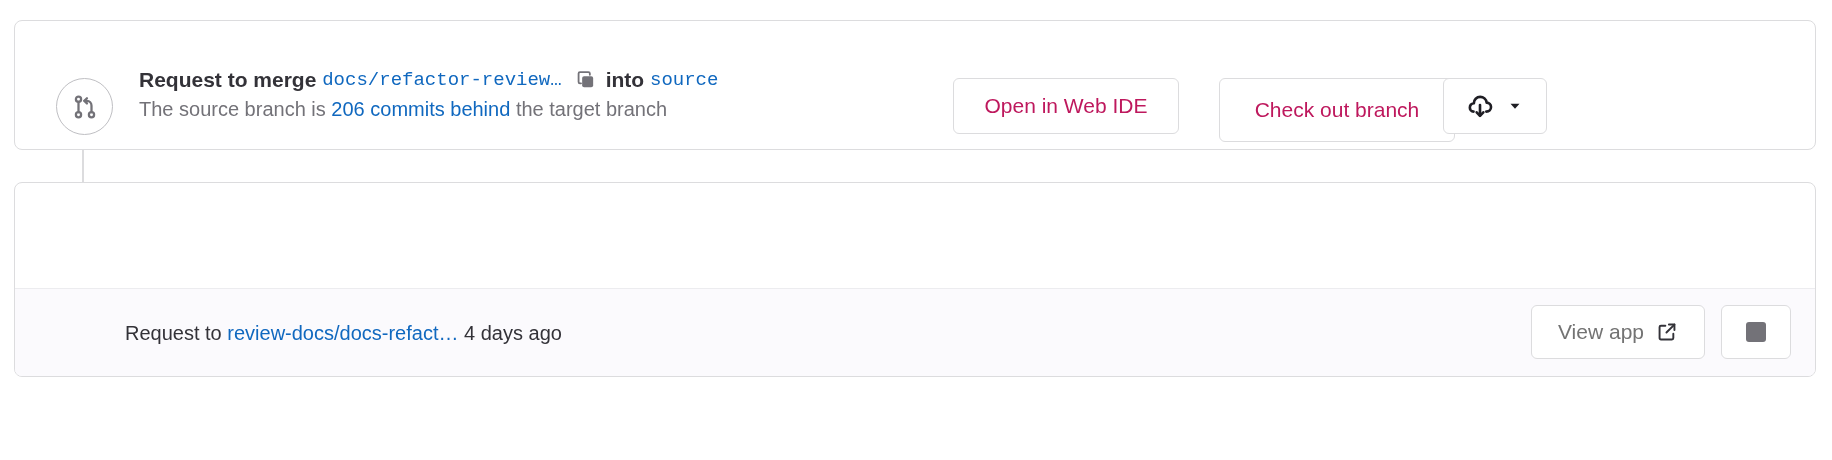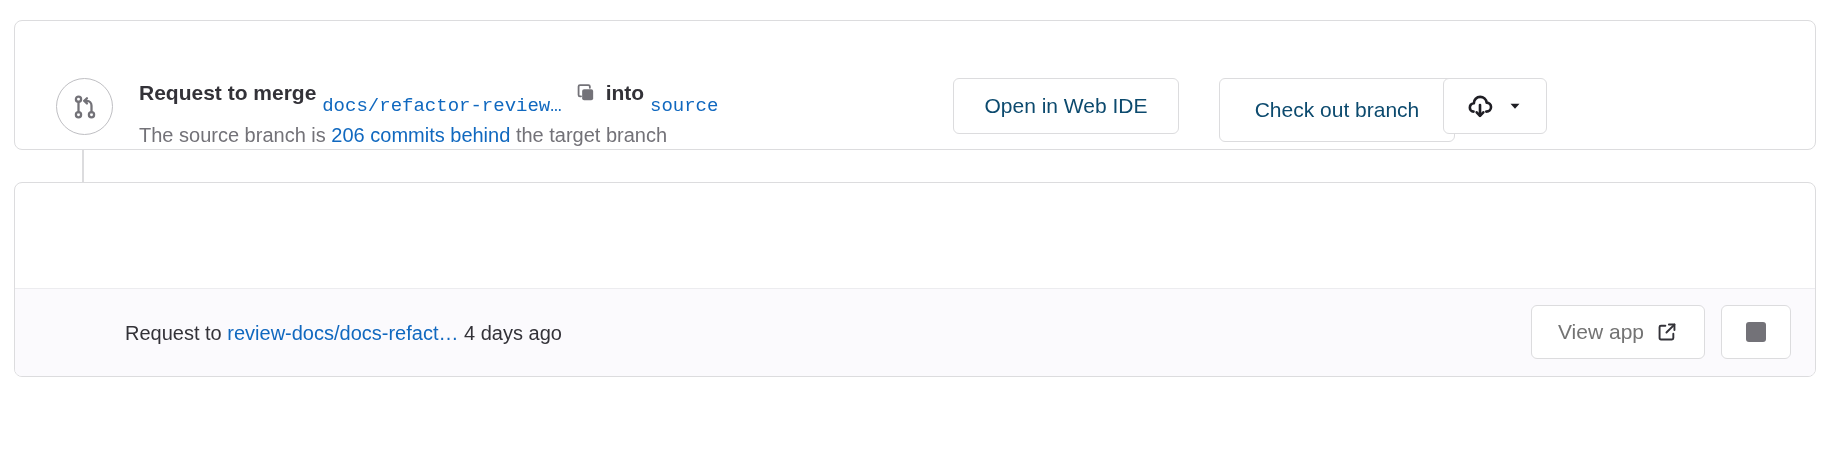--- a/index.html
+++ b/index.html
@@ -80,21 +80,20 @@
     line-height: 30px;
     color: #333238;
     white-space: nowrap;
     display: flex;
     align-items: center;
   }
   .mr-title .strong { font-weight: bold; }
   .mono {
     font-family: "Liberation Mono", "DejaVu Sans Mono", monospace;
     font-size: 19px;
-    margin-top: 26px;
   }
   .link { color: #1068bf; text-decoration: none; }
 
   .copy-btn {
     display: inline-flex;
     align-items: center;
     justify-content: center;
     width: 28px;
     height: 28px;
     margin: 0 6px 0 10px;
@@ -114,21 +113,21 @@
 
   
   .btn {
     position: absolute;
     display: inline-flex;
     align-items: center;
     justify-content: center;
     background: #ffffff;
     border: 1px solid #dcdcde;
     border-radius: 6px;
-    color: #0c4a6e;
+    color: #be185d;
     font-family: "Liberation Sans", sans-serif;
     font-size: 21px;
     cursor: pointer;
     white-space: nowrap;
   }
 
   #btn-web-ide {
     left: 938px;
     top: 57px;
     width: 226px;

